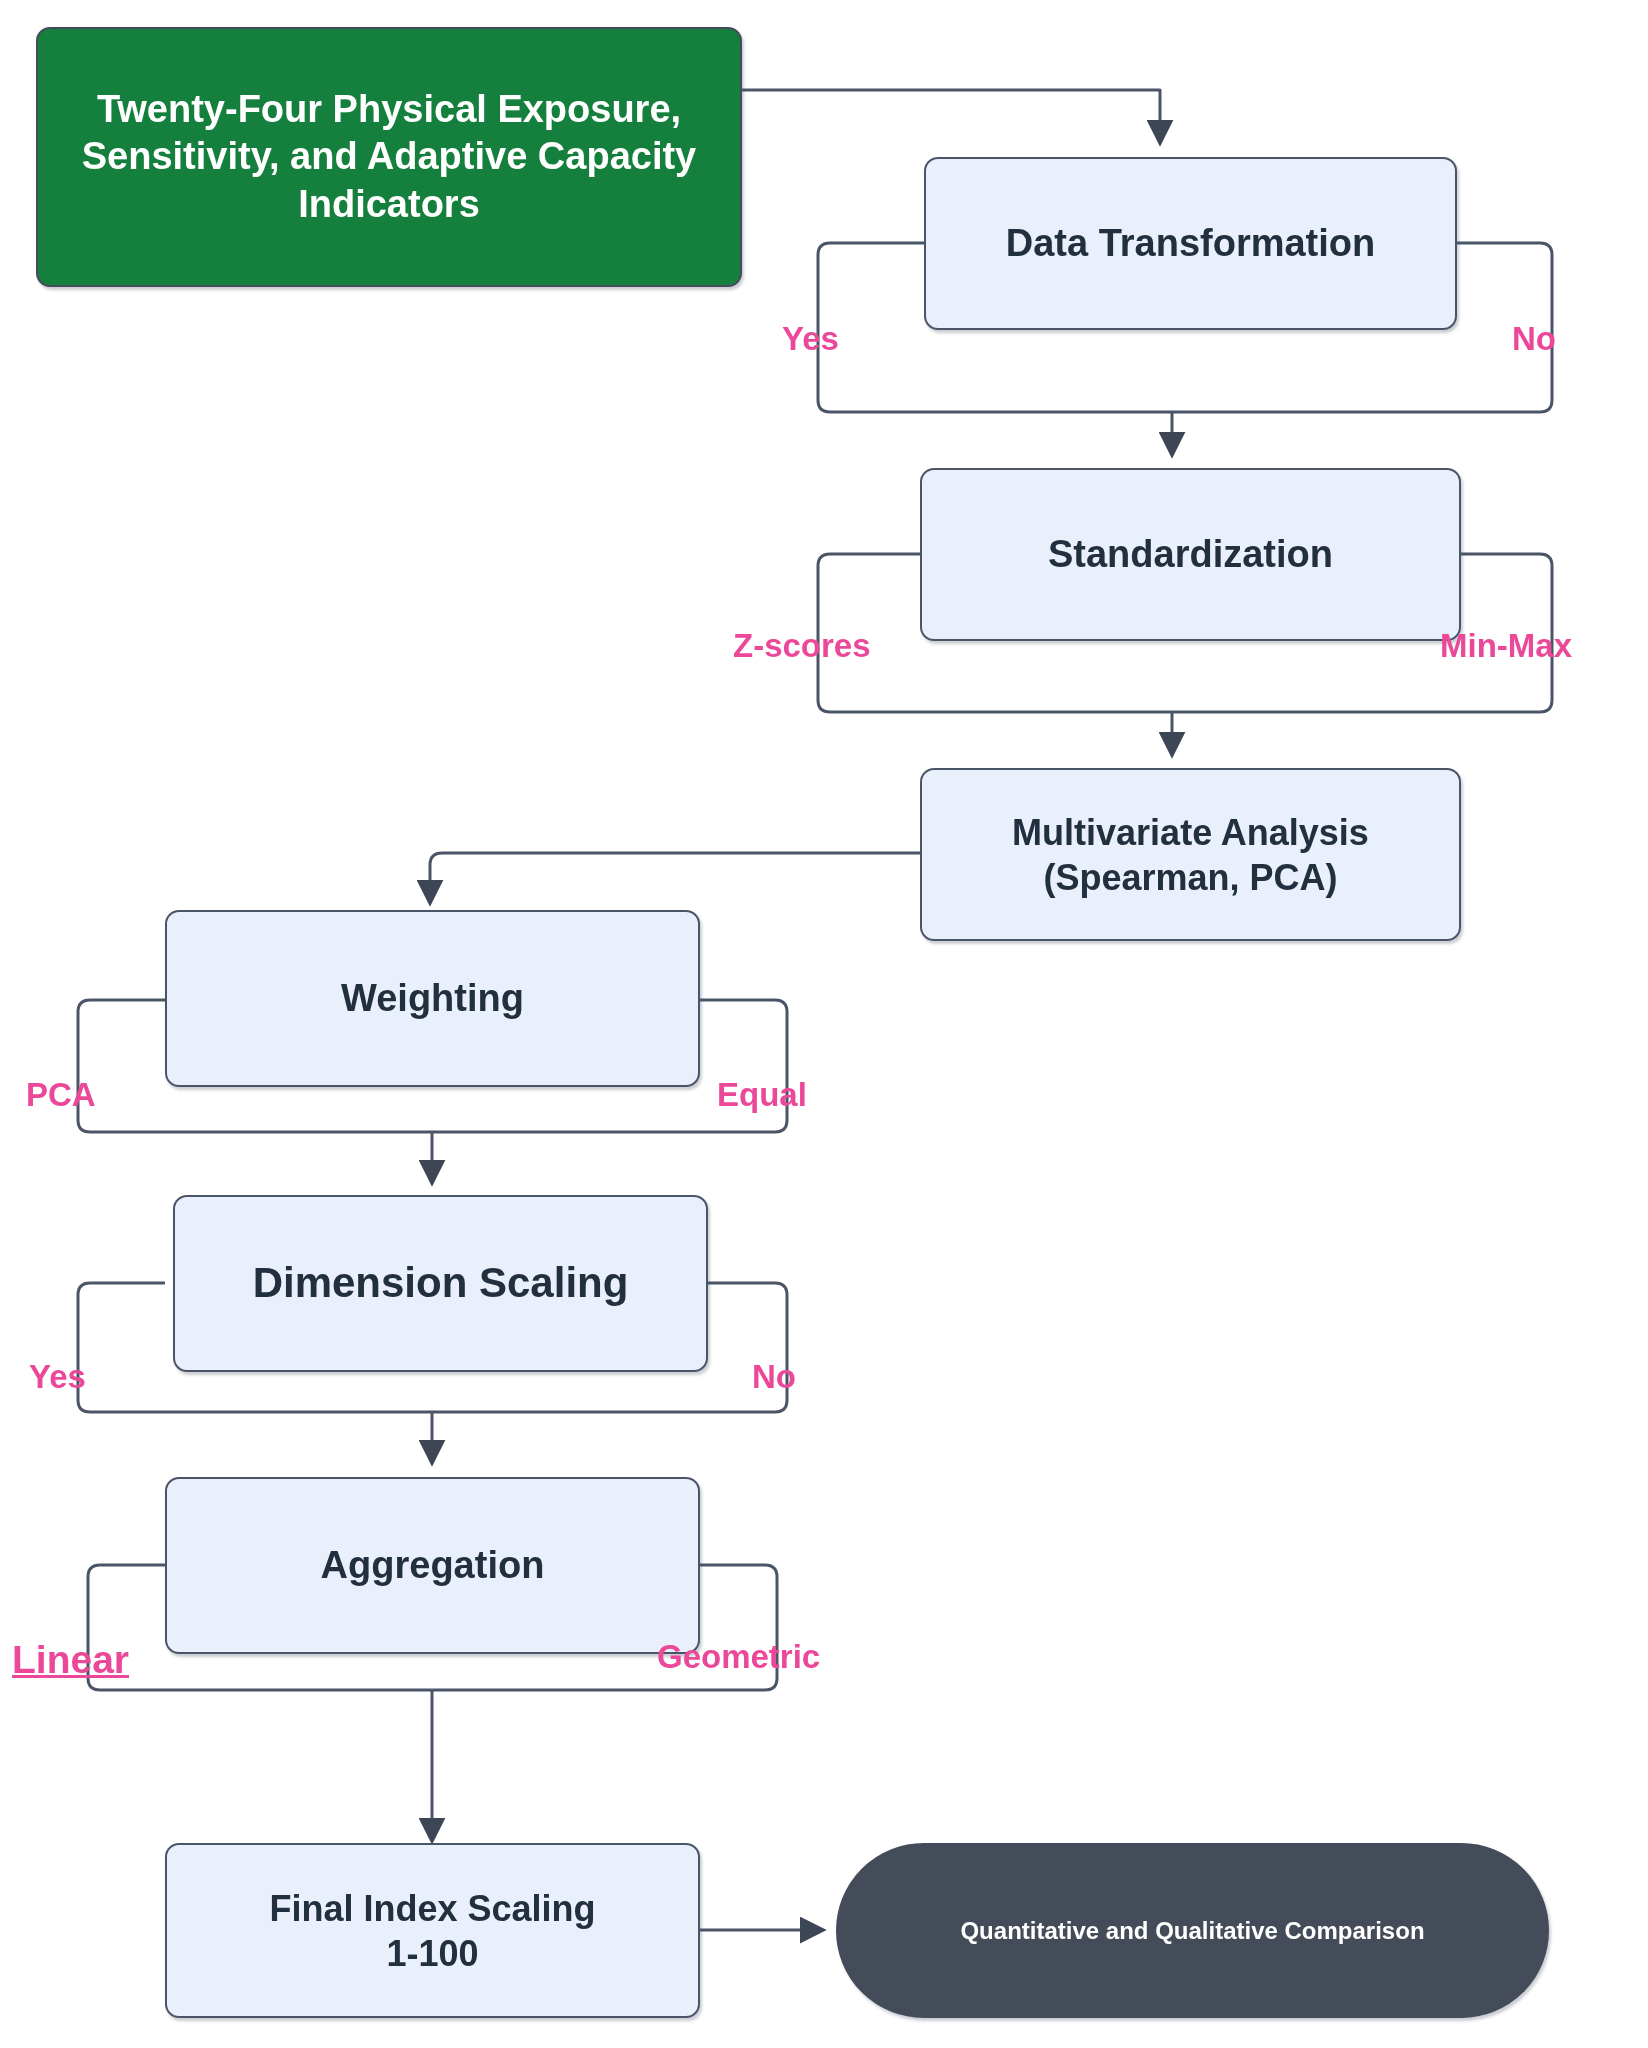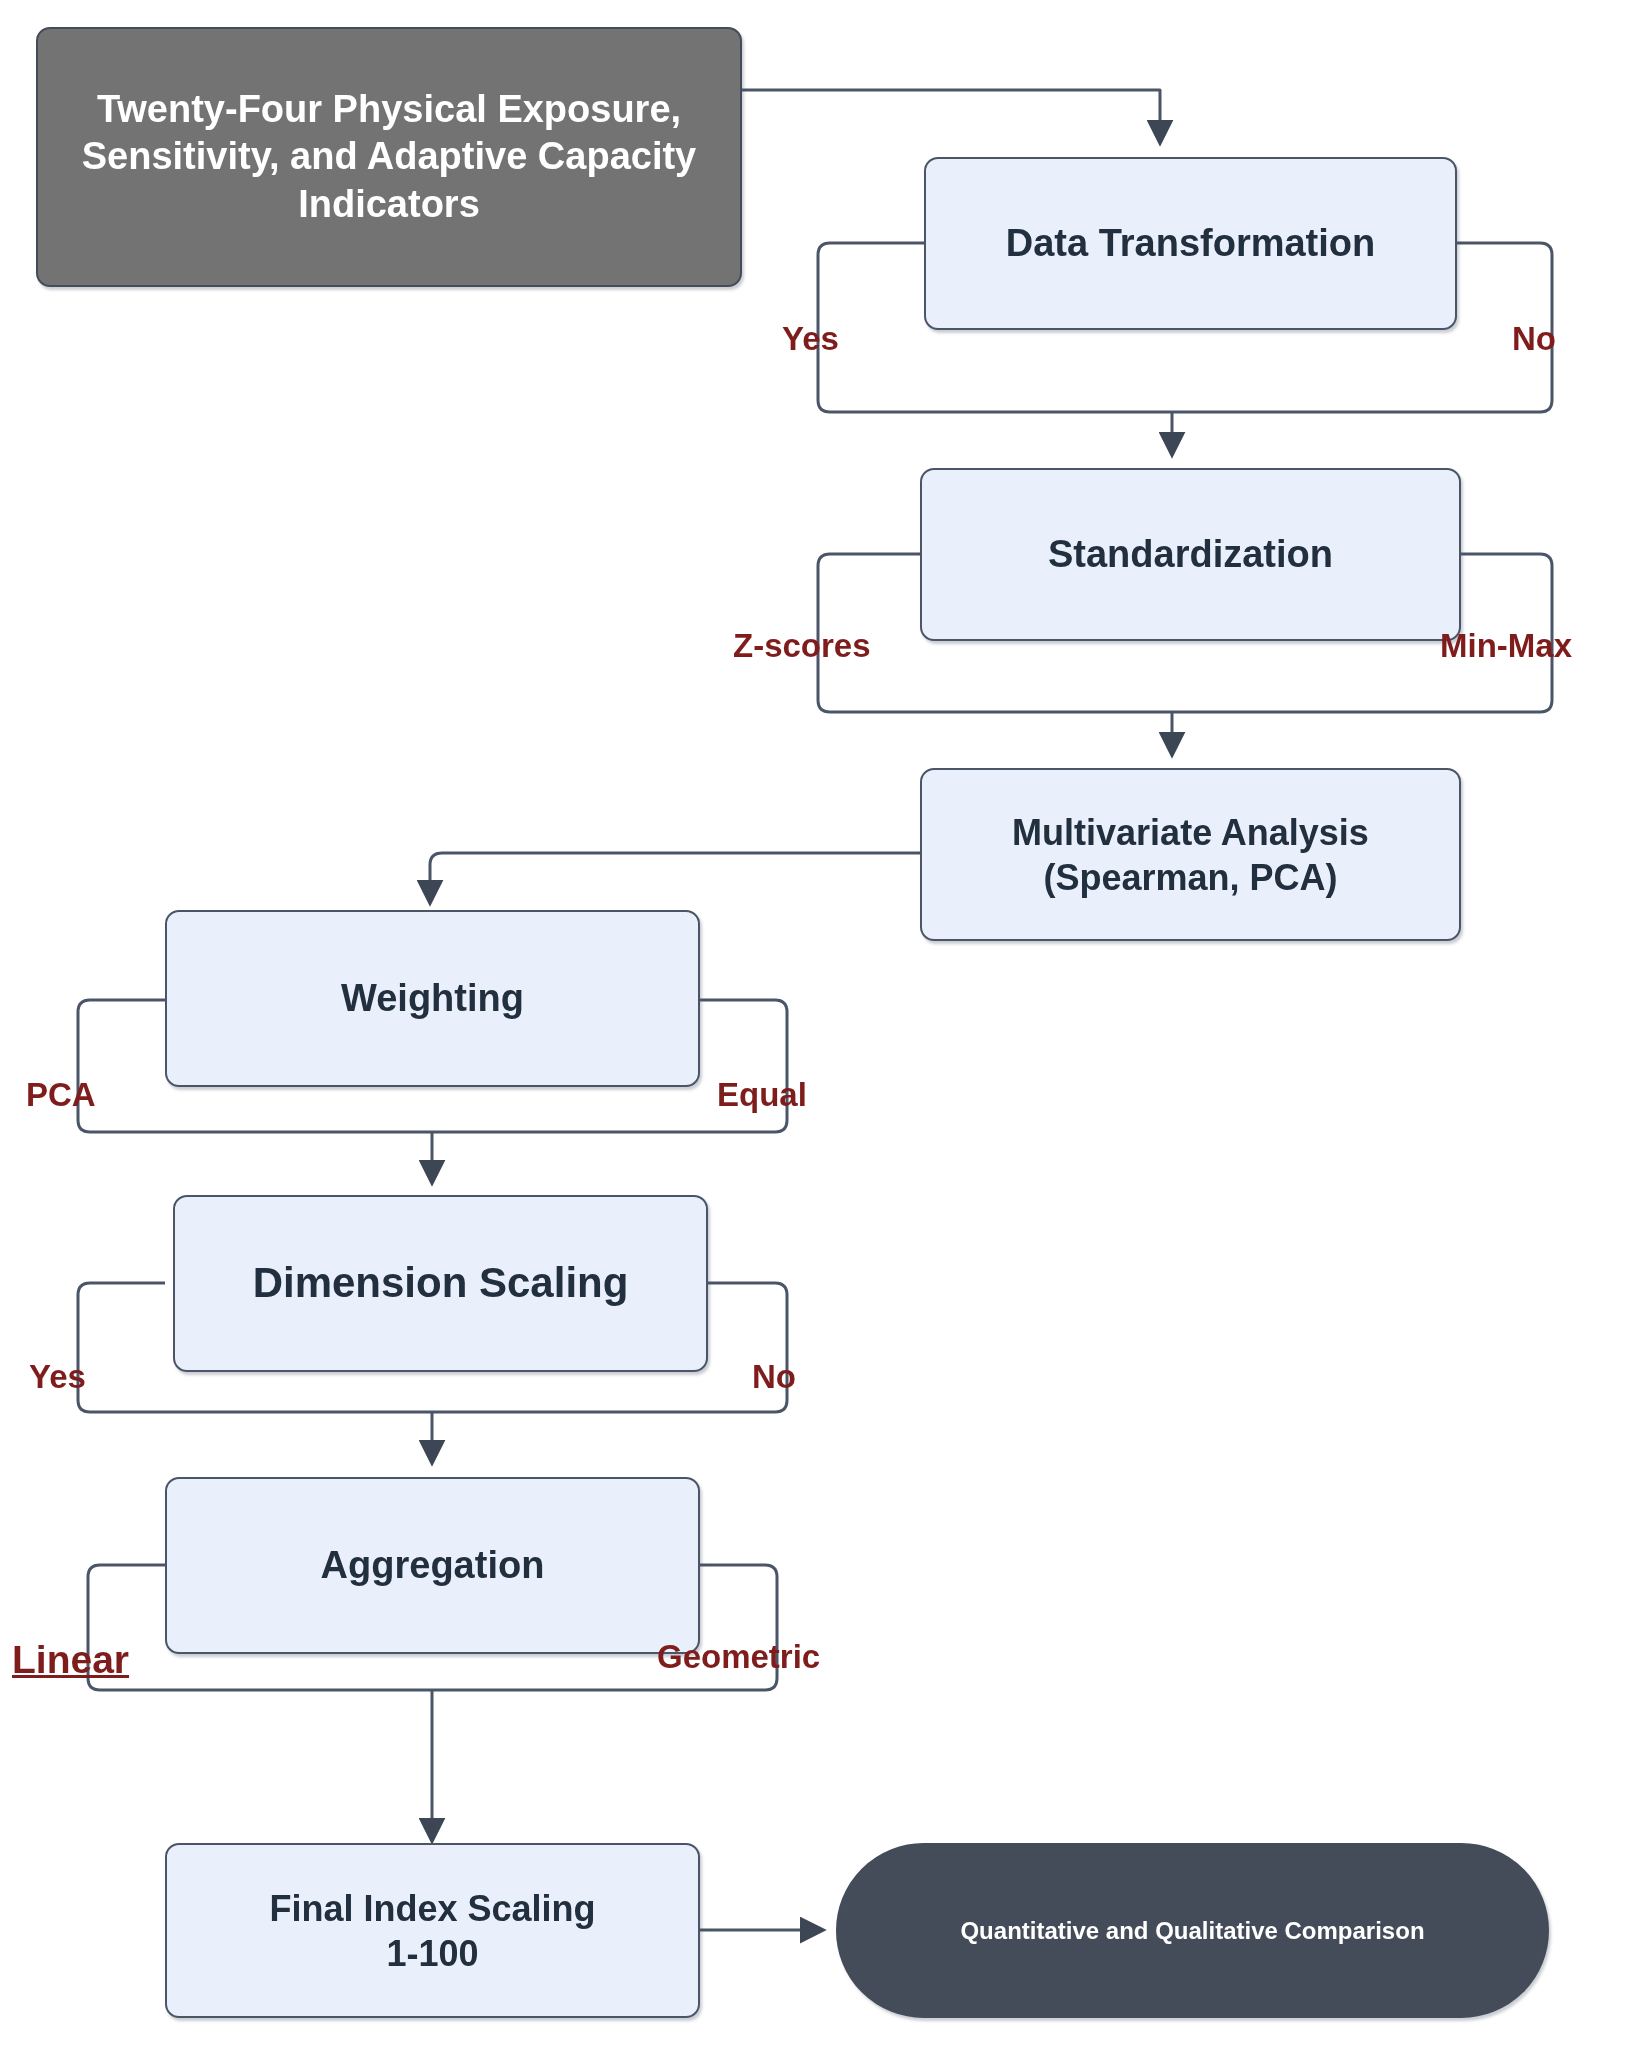--- a/index.html
+++ b/index.html
@@ -34,41 +34,41 @@
     z-index: 2;
   }
   .node-process {
     background: #e9f0fb;
     border: 2px solid #4a5568;
     border-radius: 14px;
     color: #222f3e;
     box-shadow: 2px 3px 3px rgba(80,90,110,0.30);
   }
   .node-terminal-rect {
-    background: #737373;
+    background: #15803d;
     border: 2px solid #454c59;
     border-radius: 14px;
     color: #ffffff;
     box-shadow: 2px 3px 3px rgba(80,90,110,0.30);
   }
   .node-terminal-oval {
     background: #454c59;
     border: 2px solid #454c59;
     border-radius: 999px;
     color: #ffffff;
     box-shadow: 2px 3px 3px rgba(80,90,110,0.30);
   }
   .node-label {
     padding: 0 14px;
     white-space: pre-line;
   }
   .edge-label {
     position: absolute;
     font-weight: bold;
-    color: #7f1d1d;
+    color: #ec4899;
     white-space: nowrap;
     z-index: 3;
   }
 </style>
 </head>
 <body>
 
 <div id="canvas">
 
   <svg id="wires" viewBox="0 0 1648 2048" xmlns="http://www.w3.org/2000/svg">

